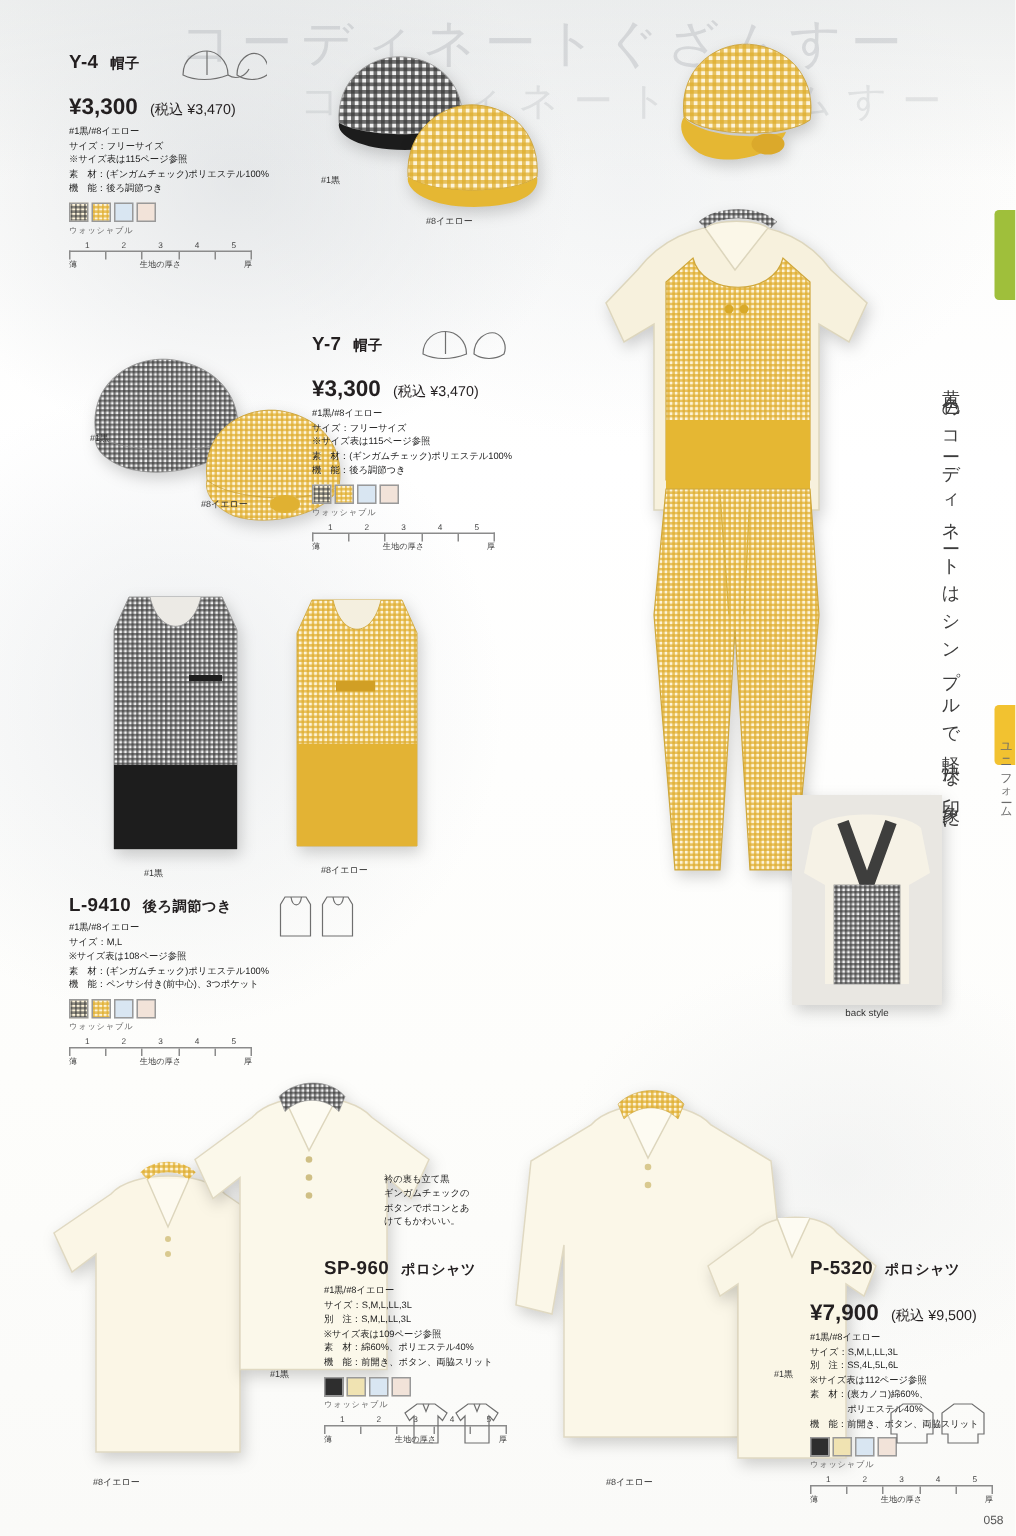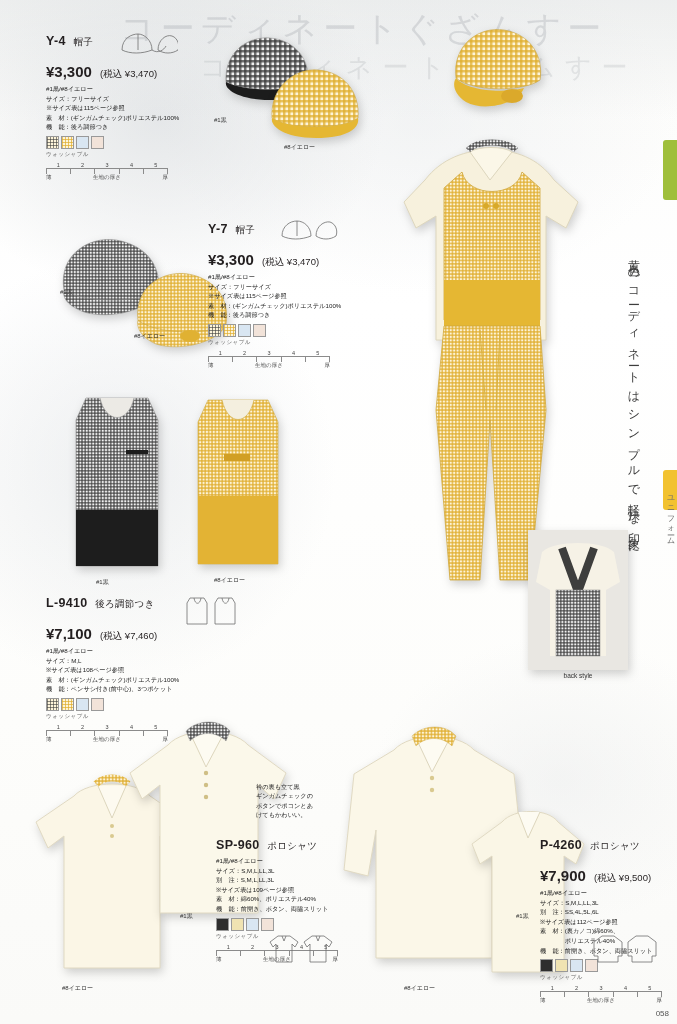--- a/index.html
+++ b/index.html
@@ -39,21 +39,21 @@
   .tab-label{position:absolute;right:2px;top:490px;width:18px;font-size:8px;color:#6b6b6b;
     writing-mode:vertical-rl;letter-spacing:1px;}
 
   
   .vcaption{position:absolute;right:36px;top:250px;writing-mode:vertical-rl;
     font-size:12px;letter-spacing:5px;color:#3d3d3d;line-height:1.2;}
 
   
   .block{position:absolute;}
   .code{font-size:12.5px;font-weight:bold;letter-spacing:.3px;}
-  .code .sub{font-size:9.5px;font-weight:normal;margin-left:4px;}
+  .code .sub{font-size:9.5px;font-weight:bold;margin-left:4px;}
   .price{font-size:15px;font-weight:bold;margin-top:14px;}
   .price .tax{font-size:9.5px;font-weight:normal;margin-left:4px;}
   .spec{font-size:6.2px;line-height:1.55;margin-top:3px;color:#1c1c1c;white-space:pre-line;}
   .swatch-row{display:flex;gap:2px;margin-top:4px;align-items:flex-start;}
   .sw{width:11px;height:11px;border:.5px solid #999;}
   .swbox{display:flex;flex-direction:column;align-items:center;}
   .thinline{font-size:5.5px;color:#666;margin-top:2px;letter-spacing:.5px;}
 
   
   .scale{margin-top:4px;width:122px;}
@@ -369,24 +369,20 @@
       <path d="M19 3 L19 18"></path>
       <path d="M38 18 C38 8 46 3 52 4 C58 6 60 13 58 18 C52 22 44 22 38 18Z"></path>
     </g>
   </svg>
 
   <div class="block" style="left:46px;top:596px;width:160px;">
     <div class="code">
       <span>L-9410</span>
       <span class="sub">後ろ調節つき</span>
     </div>
-    <div class="price">
-      <span>¥7,100</span>
-      <span class="tax">(税込 ¥7,460)</span>
-    </div>
     <div class="spec">#1黒/#8イエロー
 サイズ：M,L
 ※サイズ表は108ページ参照
 素　材：(ギンガムチェック)ポリエステル100%
 機　能：ペンサシ付き(前中心)、3つポケット</div>
     <div class="swatch-row">
       <div class="swbox">
         <div class="sw" style="background:#fdf4da;background-image:linear-gradient(90deg,rgba(60,60,60,.6) 50%,transparent 50%),linear-gradient(0deg,rgba(60,60,60,.6) 50%,transparent 50%);background-size:3px 3px;"></div>
       </div>
       <div class="swbox">
@@ -483,21 +479,21 @@
     <g class="icon-line">
       <path d="M10 4 L22 4 L30 10 L27 15 L24 12 L24 30 L8 30 L8 12 L5 15 L2 10 Z"></path>
       <path d="M14 4 L16 9 L18 4"></path>
       <path d="M44 4 L56 4 L64 10 L61 15 L58 12 L58 30 L42 30 L42 12 L39 15 L36 10 Z"></path>
       <path d="M48 4 L50 9 L52 4"></path>
     </g>
   </svg>
 
   <div class="block" style="left:540px;top:838px;width:140px;">
     <div class="code">
-      <span>P-4260</span>
+      <span>P-5320</span>
       <span class="sub">ポロシャツ</span>
     </div>
     <div class="price">
       <span>¥7,900</span>
       <span class="tax">(税込 ¥9,500)</span>
     </div>
     <div class="spec">#1黒/#8イエロー
 サイズ：S,M,L,LL,3L
 別　注：SS,4L,5L,6L
 ※サイズ表は112ページ参照

